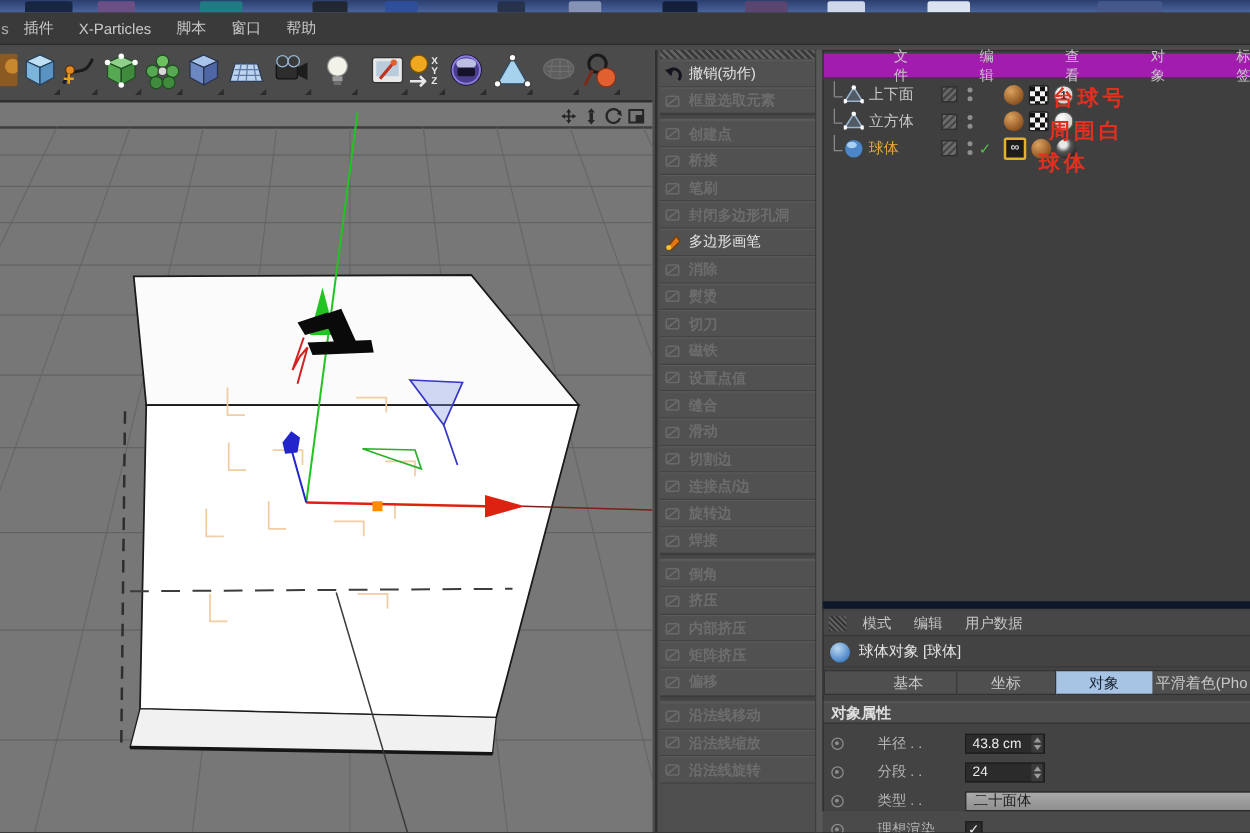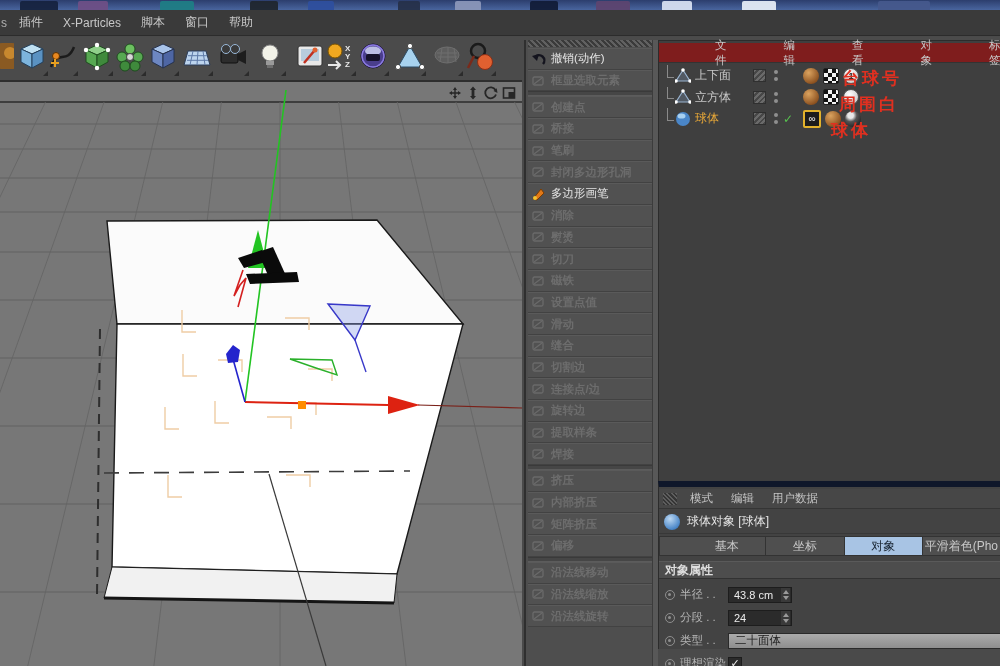--- a/index.html
+++ b/index.html
@@ -38,21 +38,21 @@
     border-top:1px solid #5a5a5a;border-bottom:1px solid #424242;background:#515151;}
   .cmd-item .ci{width:15px;height:14px;flex:0 0 15px;display:flex;align-items:center;justify-content:center;}
   .cmd-item .cl{font-size:11.5px;white-space:nowrap;overflow:hidden;}
   .cmd-item.on .cl{color:#e4e4e4;}
   .cmd-item.off .cl{color:#6d6d6d;font-weight:bold;}
   .cmd-sep{height:5px;background:#464646;border-top:1px solid #3a3a3a;border-bottom:1px solid #5c5c5c;}
   .cmd-scroll{position:absolute;right:0;top:0;width:6px;height:626px;background:#585858;border-left:1px solid #3c3c3c;}
 
   
   .obj-panel{position:absolute;left:658px;top:40px;width:342px;height:441px;background:#3f3f3f;border-left:1px solid #2c2c2c;border-top:1px solid #2c2c2c;}
-  .om-menu{position:absolute;left:0;top:2px;width:342px;height:20px;background:#7f1d1d;border-bottom:1px solid #333;
+  .om-menu{position:absolute;left:0;top:2px;width:342px;height:20px;background:#a21caf;border-bottom:1px solid #333;
     display:flex;align-items:center;color:#c6c6c6;font-size:11.5px;gap:39px;}
   .om-grip{width:14px;height:12px;margin:0 4px 0 4px;
     background:repeating-linear-gradient(45deg,#353535 0 1.5px,#5e5e5e 1.5px 3px);}
   .om-menu .mitem{padding:0 9px;}
   .om-rows{position:absolute;left:0;top:24px;width:342px;}
   .om-row{height:21.5px;display:flex;align-items:center;position:relative;}
   .om-row .branch{width:12px;height:100%;position:relative;flex:0 0 12px;margin-left:4px;}
   .om-row .branch:before{content:"";position:absolute;left:4px;top:0;height:55%;border-left:1px solid #8a8a8a;}
   .om-row .branch:after{content:"";position:absolute;left:4px;top:55%;width:7px;border-top:1px solid #8a8a8a;}
   .om-row .oicon{width:16px;height:16px;flex:0 0 16px;margin-right:4px;}
@@ -81,21 +81,21 @@
   .am-title .sph{width:16px;height:16px;border-radius:50%;background:radial-gradient(circle at 38% 30%,#bcd8f2,#4a86c8 70%,#2a5a94);}
   .am-title .ttl{color:#e5e5e5;font-size:12px;}
   .am-tabs{position:absolute;left:0;top:49px;width:342px;height:20px;display:flex;}
   .am-tab{flex:1;border:1px solid #333;border-left:none;background:#4f4f4f;color:#c8c8c8;font-size:12px;
     display:flex;align-items:center;justify-content:center;white-space:nowrap;overflow:hidden;}
   .am-tab:first-child{border-left:1px solid #333;padding-left:28px;}
   .am-tab.active{background:#a8c4e4;color:#16222e;}
   .am-section{position:absolute;left:0;top:74px;width:342px;height:18px;background:#4d4d4d;border-top:1px solid #5a5a5a;border-bottom:1px solid #323232;
     display:flex;align-items:center;padding-left:6px;color:#dedede;font-size:12px;font-weight:bold;}
   .am-fields{position:absolute;left:0;top:96px;width:342px;}
-  .am-row{height:23px;display:flex;align-items:center;}
+  .am-row{height:23px;display:flex;align-items:center;gap:22px;}
   .am-row .ani{width:10px;height:10px;flex:0 0 10px;margin:0 5px 0 6px;border:1.5px solid #8f8f8f;border-radius:50%;position:relative;}
   .am-row .ani:after{content:"";position:absolute;left:2.2px;top:2.2px;width:3px;height:3px;border-radius:50%;background:#8f8f8f;}
   .am-row .flab{width:48px;color:#b4b4b4;font-size:11.5px;white-space:nowrap;overflow:hidden;}
   .valbox{width:64px;height:16px;background:#2b2b2b;border:1px solid #1d1d1d;color:#ececec;font-size:11px;
     display:flex;align-items:center;padding-left:5px;position:relative;}
   .valbox .stp{position:absolute;right:1px;top:0;width:9px;height:100%;display:flex;flex-direction:column;justify-content:center;gap:2px;align-items:center;background:#3a3a3a;}
   .valbox .stp i{width:0;height:0;border-left:3px solid transparent;border-right:3px solid transparent;}
   .valbox .stp .up{border-bottom:4px solid #9a9a9a;}
   .valbox .stp .dn{border-top:4px solid #9a9a9a;}
   .ddbox{flex:1;height:16px;margin-right:0;background:linear-gradient(#ababab,#8e8e8e);border:1px solid #2a2a2a;color:#1d1d1d;
@@ -440,38 +440,38 @@
           </span>
           <span class="cl">设置点值</span>
         </div>
         <div class="cmd-item off">
           <span class="ci">
             <svg width="15" height="14">
               <rect x="2" y="3" width="10" height="8" rx="1.5" fill="none" stroke="#6a6a6a" stroke-width="1.3"></rect>
               <path d="M3,10 L11,4" stroke="#6a6a6a" stroke-width="1.3"></path>
             </svg>
           </span>
+          <span class="cl">缝合</span>
+        </div>
+        <div class="cmd-item off">
+          <span class="ci">
+            <svg width="15" height="14">
+              <rect x="2" y="3" width="10" height="8" rx="1.5" fill="none" stroke="#6a6a6a" stroke-width="1.3"></rect>
+              <path d="M3,10 L11,4" stroke="#6a6a6a" stroke-width="1.3"></path>
+            </svg>
+          </span>
           <span class="cl">滑动</span>
         </div>
         <div class="cmd-item off">
           <span class="ci">
             <svg width="15" height="14">
               <rect x="2" y="3" width="10" height="8" rx="1.5" fill="none" stroke="#6a6a6a" stroke-width="1.3"></rect>
               <path d="M3,10 L11,4" stroke="#6a6a6a" stroke-width="1.3"></path>
             </svg>
           </span>
-          <span class="cl">缝合</span>
-        </div>
-        <div class="cmd-item off">
-          <span class="ci">
-            <svg width="15" height="14">
-              <rect x="2" y="3" width="10" height="8" rx="1.5" fill="none" stroke="#6a6a6a" stroke-width="1.3"></rect>
-              <path d="M3,10 L11,4" stroke="#6a6a6a" stroke-width="1.3"></path>
-            </svg>
-          </span>
           <span class="cl">切割边</span>
         </div>
         <div class="cmd-item off">
           <span class="ci">
             <svg width="15" height="14">
               <rect x="2" y="3" width="10" height="8" rx="1.5" fill="none" stroke="#6a6a6a" stroke-width="1.3"></rect>
               <path d="M3,10 L11,4" stroke="#6a6a6a" stroke-width="1.3"></path>
             </svg>
           </span>
           <span class="cl">连接点/边</span>
@@ -485,32 +485,32 @@
           </span>
           <span class="cl">旋转边</span>
         </div>
         <div class="cmd-item off">
           <span class="ci">
             <svg width="15" height="14">
               <rect x="2" y="3" width="10" height="8" rx="1.5" fill="none" stroke="#6a6a6a" stroke-width="1.3"></rect>
               <path d="M3,10 L11,4" stroke="#6a6a6a" stroke-width="1.3"></path>
             </svg>
           </span>
-          <span class="cl">提取样条</span>
-        </div>
-        <div class="cmd-item off">
-          <span class="ci">
-            <svg width="15" height="14">
-              <rect x="2" y="3" width="10" height="8" rx="1.5" fill="none" stroke="#6a6a6a" stroke-width="1.3"></rect>
-              <path d="M3,10 L11,4" stroke="#6a6a6a" stroke-width="1.3"></path>
-            </svg>
-          </span>
           <span class="cl">焊接</span>
         </div>
         <div class="cmd-sep"></div>
+        <div class="cmd-item off">
+          <span class="ci">
+            <svg width="15" height="14">
+              <rect x="2" y="3" width="10" height="8" rx="1.5" fill="none" stroke="#6a6a6a" stroke-width="1.3"></rect>
+              <path d="M3,10 L11,4" stroke="#6a6a6a" stroke-width="1.3"></path>
+            </svg>
+          </span>
+          <span class="cl">倒角</span>
+        </div>
         <div class="cmd-item off">
           <span class="ci">
             <svg width="15" height="14">
               <rect x="2" y="3" width="10" height="8" rx="1.5" fill="none" stroke="#6a6a6a" stroke-width="1.3"></rect>
               <path d="M3,10 L11,4" stroke="#6a6a6a" stroke-width="1.3"></path>
             </svg>
           </span>
           <span class="cl">挤压</span>
         </div>
         <div class="cmd-item off">

